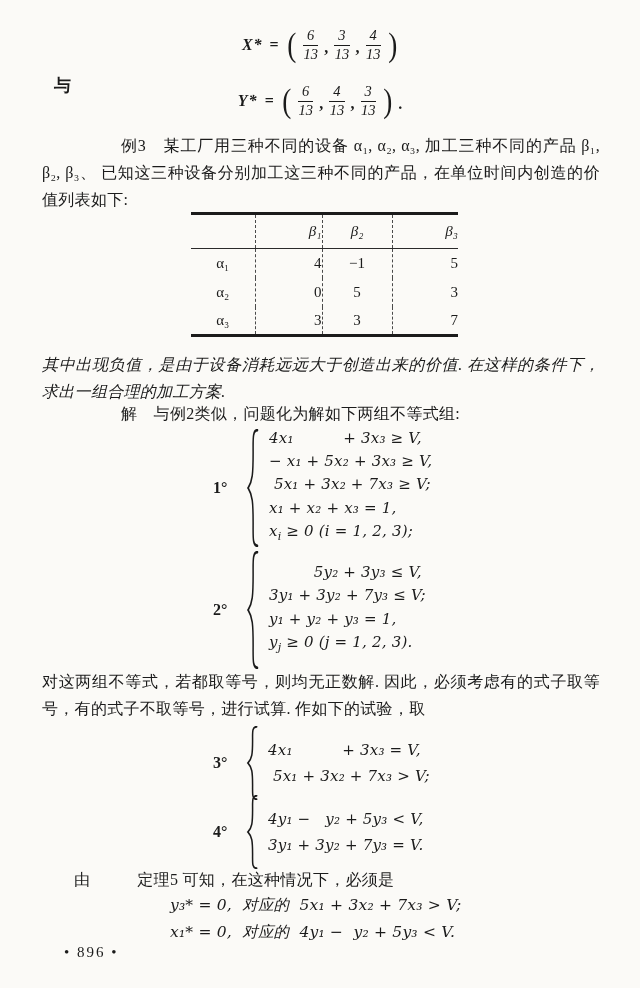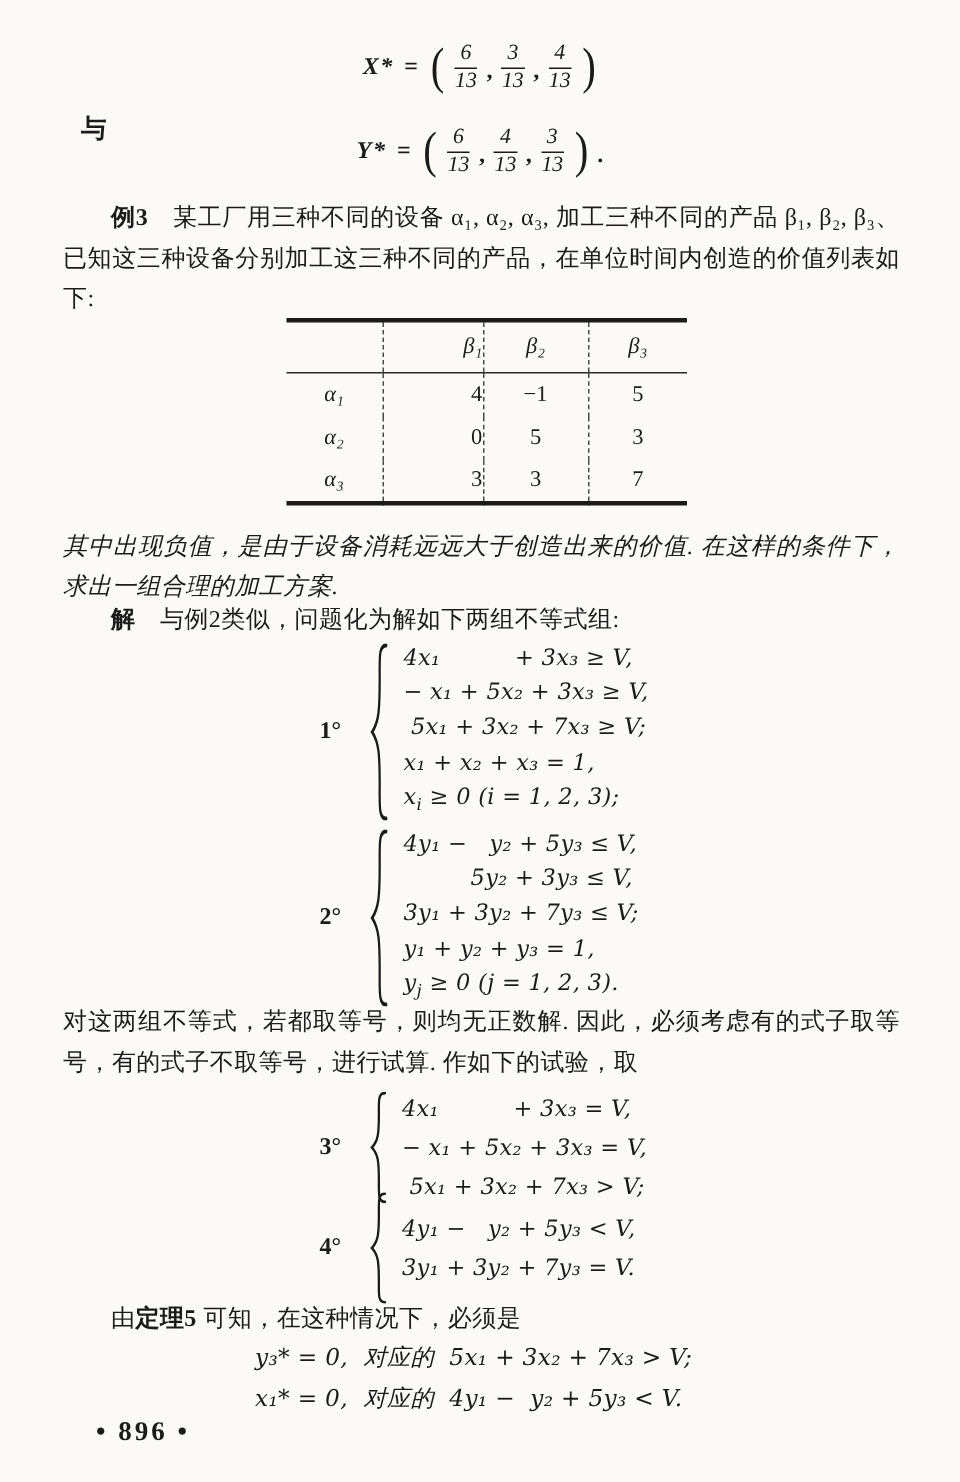--- a/index.html
+++ b/index.html
@@ -33,57 +33,57 @@
   .fcomma { align-self:flex-end; padding-bottom:6px; font-weight:bold; }
   .ftail { font-weight:bold; align-self:flex-end; padding-bottom:6px; }
   .connector { position:absolute; font-size:17px; font-weight:bold; }
   
   .para {
     position:absolute; left:42px; width:558px;
     font-size:16px; line-height:27px; text-align:justify;
     letter-spacing:.3px;
   }
   .indent { text-indent:2em; }
-  .blabel { font-weight:bold; }
+  .blabel { font-weight:normal;margin-left:47px; }
   
   .vtable {
     position:absolute; left:191px; top:212px;
     border-collapse:collapse;
     border-top:3.5px solid #1b1b1b; border-bottom:3.5px solid #1b1b1b;
     font-size:15px;
   }
   .vtable th, .vtable td { text-align:center; font-weight:normal; }
   .vtable th { height:35px; font-style:italic; }
   .vtable td { height:29px; }
   .vtable .clab { width:64px; }
   .vtable .c1 { width:67px;text-align:right; }
   .vtable .c2 { width:70px; }
-  .vtable .c3 { width:66px; }
+  .vtable .c3 { width:66px;text-align:right; }
   .vtable thead tr { border-bottom:1.5px solid #2a2a2a; }
   .vtable .vsep { border-left:1px dashed #4a4a4a; }
-  .greek { font-style:italic; }
+  .greek { }
   
   .system { position:absolute; display:flex; align-items:center; }
   .sys-label { font-size:16px; font-weight:bold; width:26px; margin-right:6px; }
   .sys-brace { margin-right:9px; display:flex; }
   .eqs { display:flex; flex-direction:column; }
   .eq {
     font-family:"DejaVu Serif","Liberation Serif",serif;
     font-style:italic; font-size:15px; white-space:pre; letter-spacing:.2px;
   }
   .eq5 .eq { line-height:23.2px; }
   .eq3 .eq { line-height:26px; }
   .eq sub { font-size:11px; font-style:italic; }
   
   .mline {
     position:absolute; left:170px;
     font-family:"DejaVu Serif","Liberation Serif",serif;
     font-style:italic; font-size:15.5px; white-space:pre; letter-spacing:.2px;
   }
-  .pageno { position:absolute; left:64px; top:944px; font-size:18px; font-weight:bold; letter-spacing:2px; }
+  .pageno { position:absolute; left:64px; top:944px; font-size:15px; font-weight:normal; letter-spacing:2px; }
 </style>
 </head>
 <body>
 
 <div class="page">
 
   <div class="formula" style="top:28px;">
     <span class="flhs">X*</span>
     <span class="frel">=</span>
     <span class="bigparen">(</span>
@@ -182,40 +182,38 @@
   </div>
 
   <div class="system eq5" style="top:551px; left:213px;">
     <span class="sys-label">2°</span>
     <span class="sys-brace">
       <svg width="15" height="118" viewBox="0 0 24 100" preserveAspectRatio="none">
           <path d="M 20 1 C 12 1 13 8 13 20 C 13 38 12 44 5 50 C 12 56 13 62 13 80 C 13 92 12 99 20 99" fill="none" stroke="#1b1b1b" stroke-width="2.4" stroke-linecap="round"></path>
         </svg>
     </span>
     <div class="eqs">
-      <div class="eq">4y₁ −   y₂ + 5y₃ ≤ V,</div>
       <div class="eq">         5y₂ + 3y₃ ≤ V,</div>
       <div class="eq">3y₁ + 3y₂ + 7y₃ ≤ V;</div>
       <div class="eq">y₁ + y₂ + y₃ = 1,</div>
       <div class="eq"><span>y</span><sub>j</sub><span> ≥ 0 (j = 1, 2, 3).</span></div>
     </div>
   </div>
 
   <p class="para" style="top:668px;">对这两组不等式，若都取等号，则均无正数解. 因此，必须考虑有的式子取等号，有的式子不取等号，进行试算. 作如下的试验，取</p>
 
   <div class="system eq3" style="top:726px; left:213px;">
     <span class="sys-label">3°</span>
     <span class="sys-brace">
       <svg width="14" height="74" viewBox="0 0 24 100" preserveAspectRatio="none">
           <path d="M 20 1 C 12 1 13 8 13 20 C 13 38 12 44 5 50 C 12 56 13 62 13 80 C 13 92 12 99 20 99" fill="none" stroke="#1b1b1b" stroke-width="2.6" stroke-linecap="round"></path>
         </svg>
     </span>
     <div class="eqs">
       <div class="eq">4x₁          + 3x₃ = V,</div>
-      <div class="eq">− x₁ + 5x₂ + 3x₃ = V,</div>
       <div class="eq"> 5x₁ + 3x₂ + 7x₃ &gt; V;</div>
     </div>
   </div>
 
   <div class="system eq3" style="top:795px; left:213px;">
     <span class="sys-label">4°</span>
     <span class="sys-brace">
       <svg width="14" height="74" viewBox="0 0 24 100" preserveAspectRatio="none">
           <path d="M 20 1 C 12 1 13 8 13 20 C 13 38 12 44 5 50 C 12 56 13 62 13 80 C 13 92 12 99 20 99" fill="none" stroke="#1b1b1b" stroke-width="2.6" stroke-linecap="round"></path>
         </svg>

